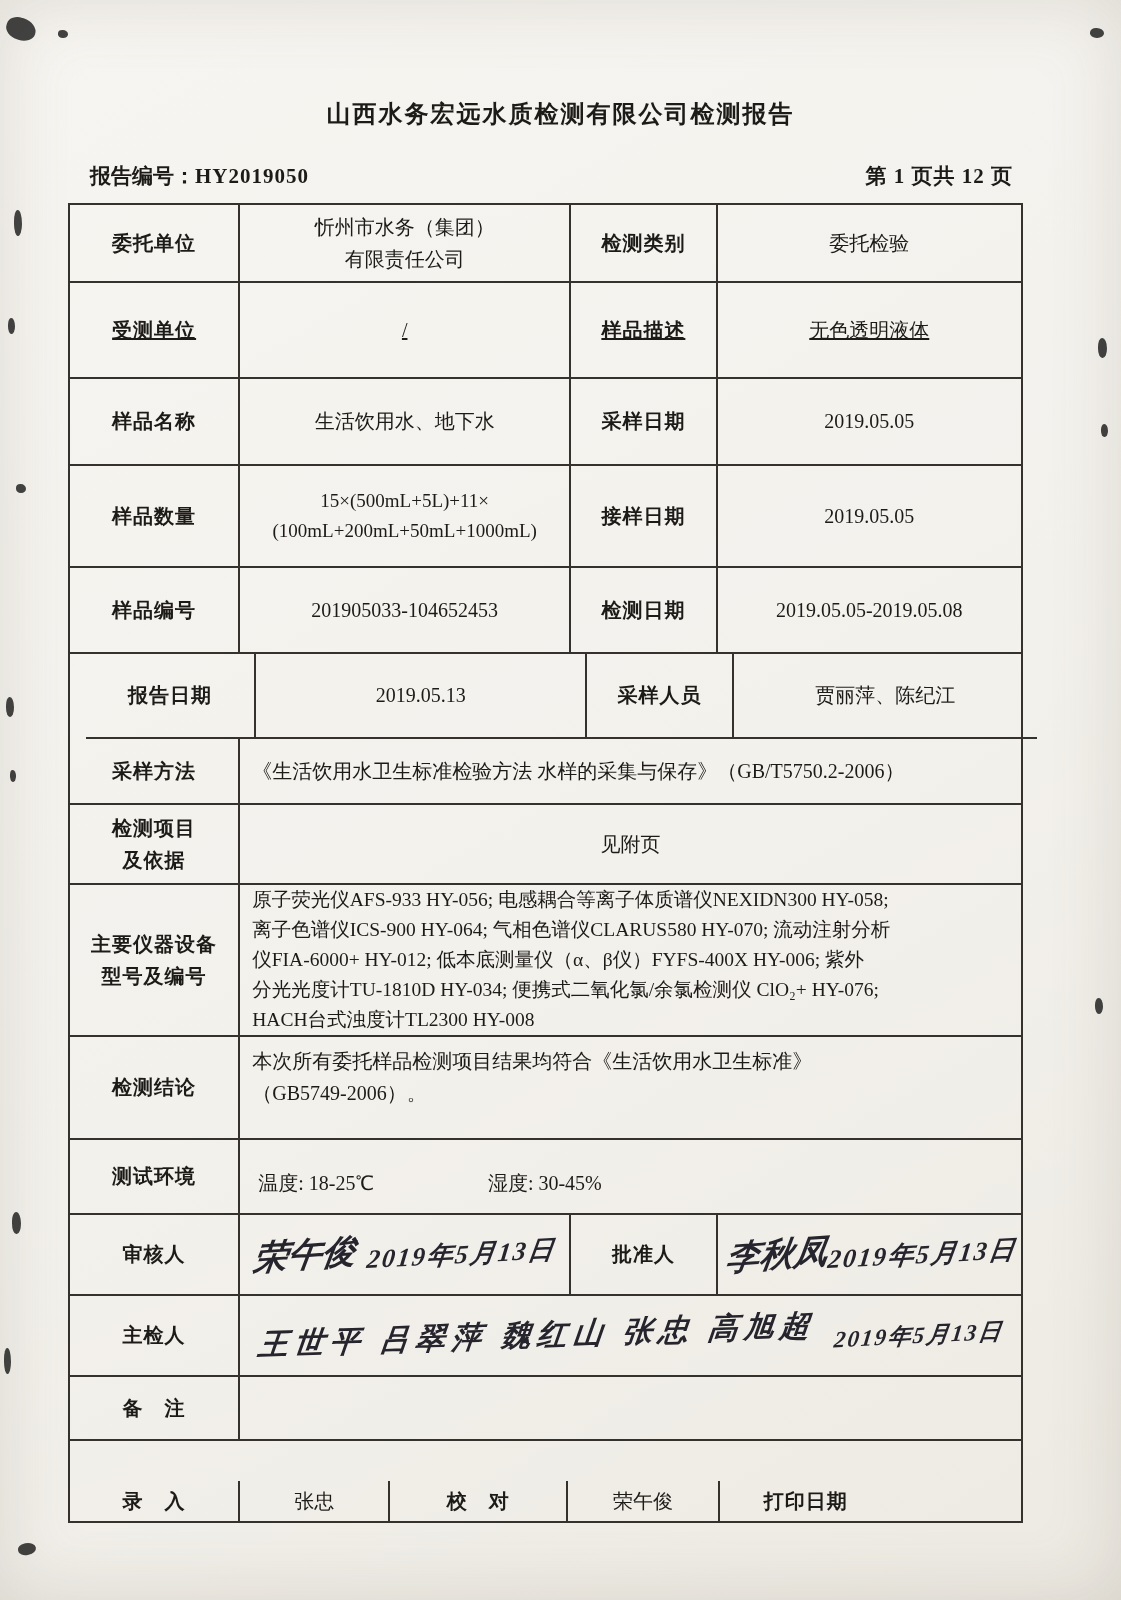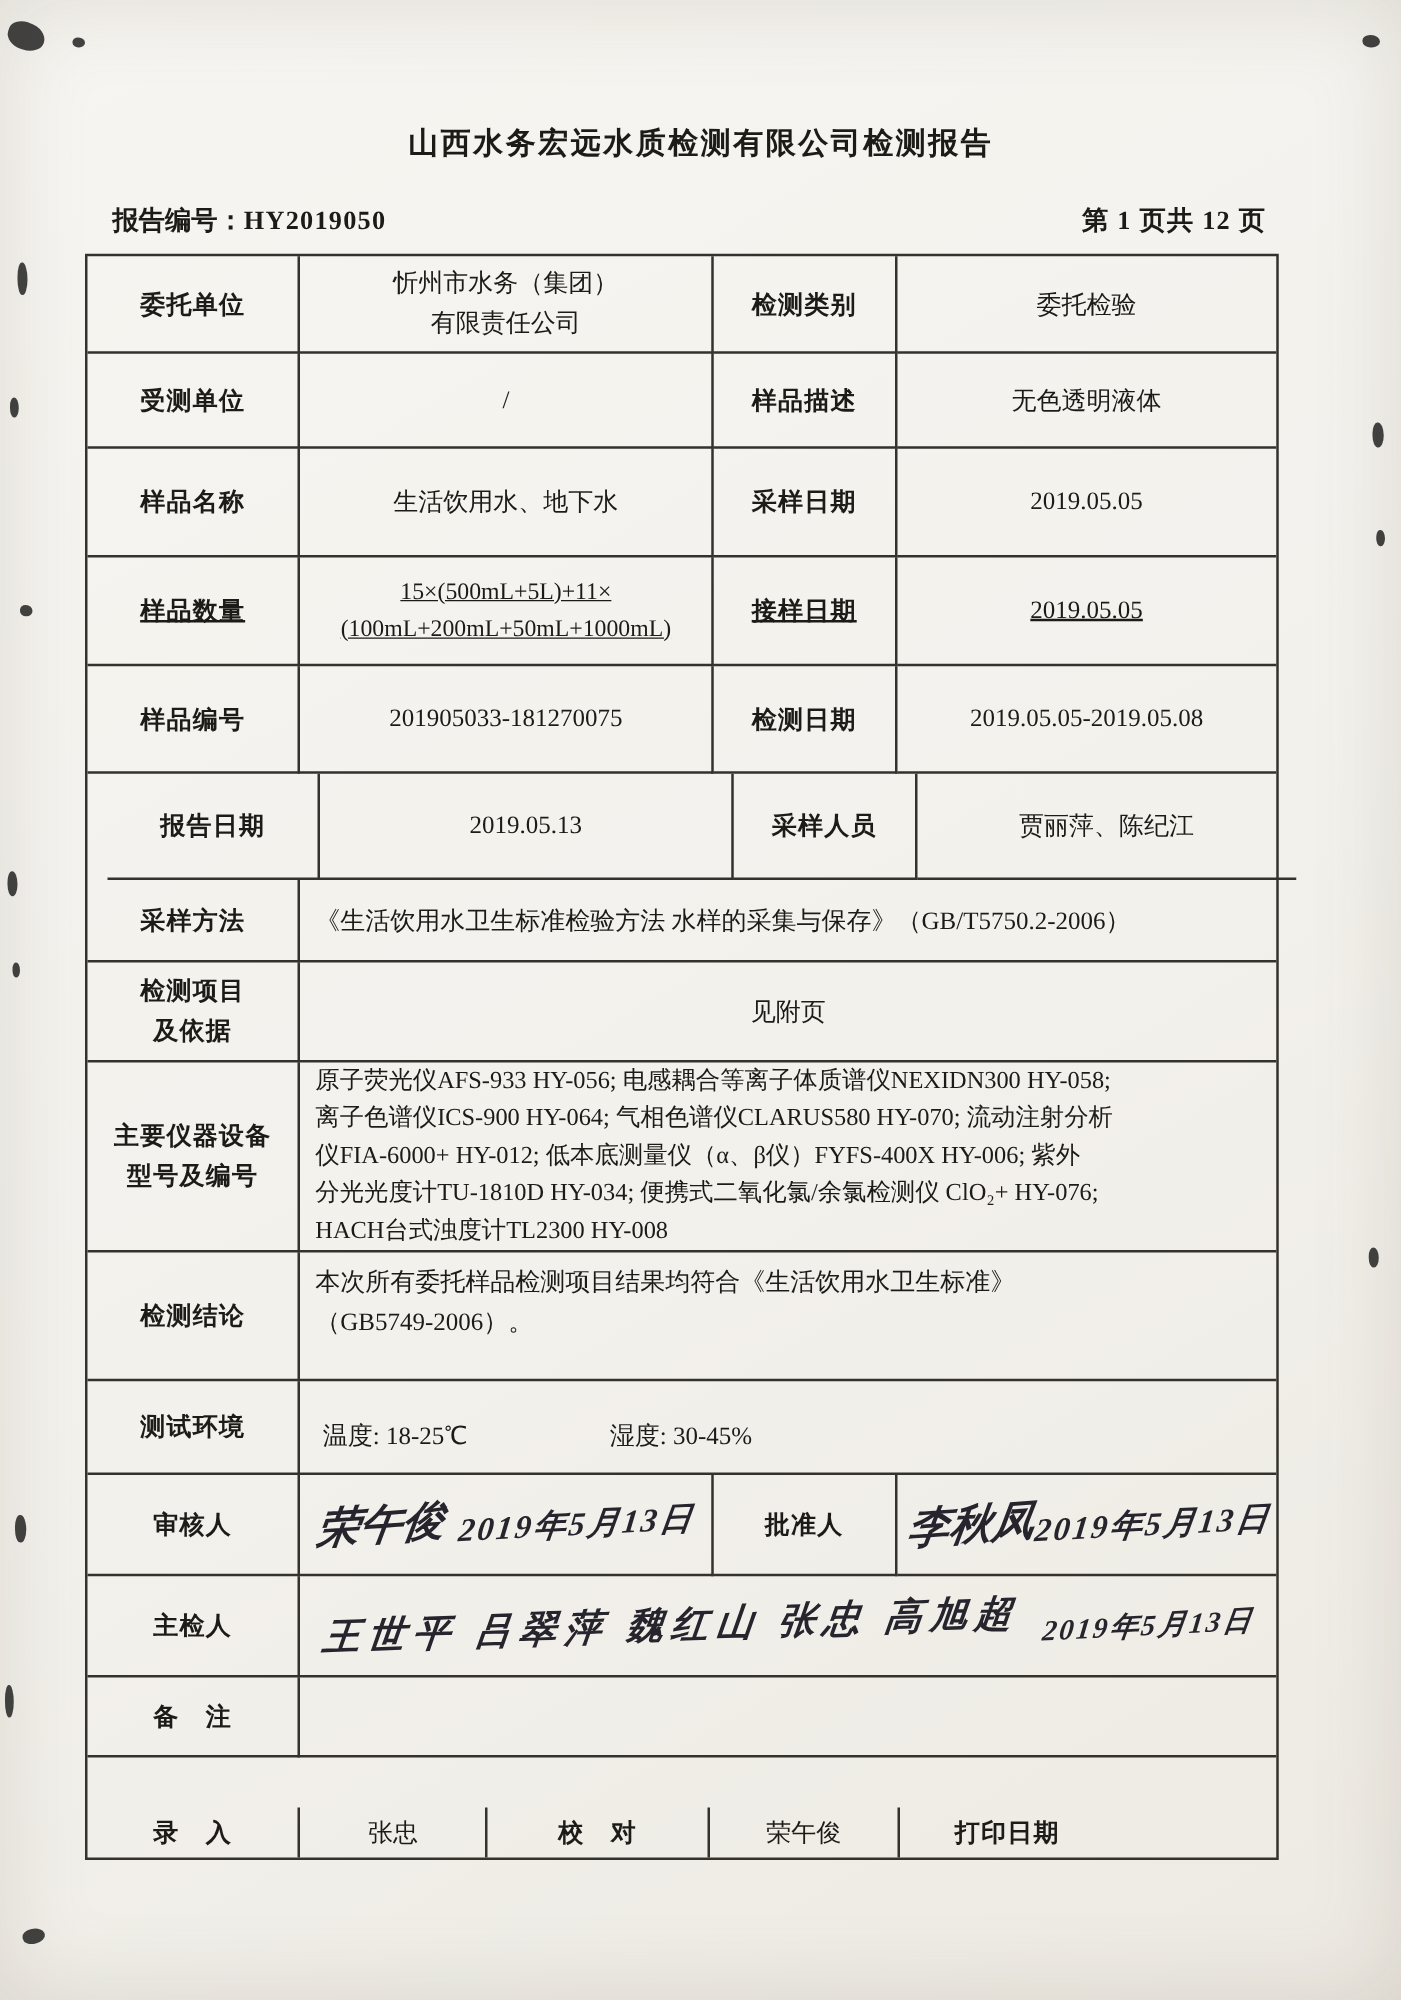--- a/index.html
+++ b/index.html
@@ -45,21 +45,21 @@
   .leftal{justify-content:flex-start;text-align:left;padding:4px 12px;}
   .topal{align-items:flex-start;padding-top:8px;}
 
   
   .ca{width:17.9%;} .cb{width:34.8%;} .cc{width:15.4%;} .cd{width:31.9%;}
   .merged{width:82.1%;}
   
   .b1{width:17.9%;} .b2{width:15.8%;} .b3{width:18.65%;} .b4{width:16.0%;} .b5{width:18.05%;} .b6{width:13.6%;}
 
   
-  .r1{height:78px;} .r2{height:76px;} .r3{height:87px;} .r4{height:87px;text-decoration:underline;}
+  .r1{height:78px;} .r2{height:96px;text-decoration:underline;} .r3{height:87px;} .r4{height:102px;}
   .r5{height:86px;} .r6{height:85px;padding-left:16px;} .r7{height:66px;} .r8{height:80px;}
   .r9{height:152px;} .r10{height:103px;} .r11{height:75px;} .r12{height:81px;}
   .r13{height:81px;} .r14{height:64px;} .r15{height:80px;}
 
   .instr{font-size:19.5px;line-height:30px;width:100%;}
   .env-line{display:flex;align-items:center;width:100%;padding:14px 0 0 18px;box-sizing:border-box;}
   .env-hum{margin-left:114px;}
 
   
   .sig{
@@ -117,21 +117,21 @@
     <div class="row r4">
       <div class="cell ca lab">样品数量</div>
       <div class="cell cb pre" style="line-height:30px;font-size:19px;">15×(500mL+5L)+11×
 (100mL+200mL+50mL+1000mL)</div>
       <div class="cell cc lab">接样日期</div>
       <div class="cell cd">2019.05.05</div>
     </div>
 
     <div class="row r5">
       <div class="cell ca lab">样品编号</div>
-      <div class="cell cb">201905033-181270075</div>
+      <div class="cell cb">201905033-104652453</div>
       <div class="cell cc lab">检测日期</div>
       <div class="cell cd">2019.05.05-2019.05.08</div>
     </div>
 
     <div class="row r6">
       <div class="cell ca lab">报告日期</div>
       <div class="cell cb">2019.05.13</div>
       <div class="cell cc lab">采样人员</div>
       <div class="cell cd">贾丽萍、陈纪江</div>
     </div>

